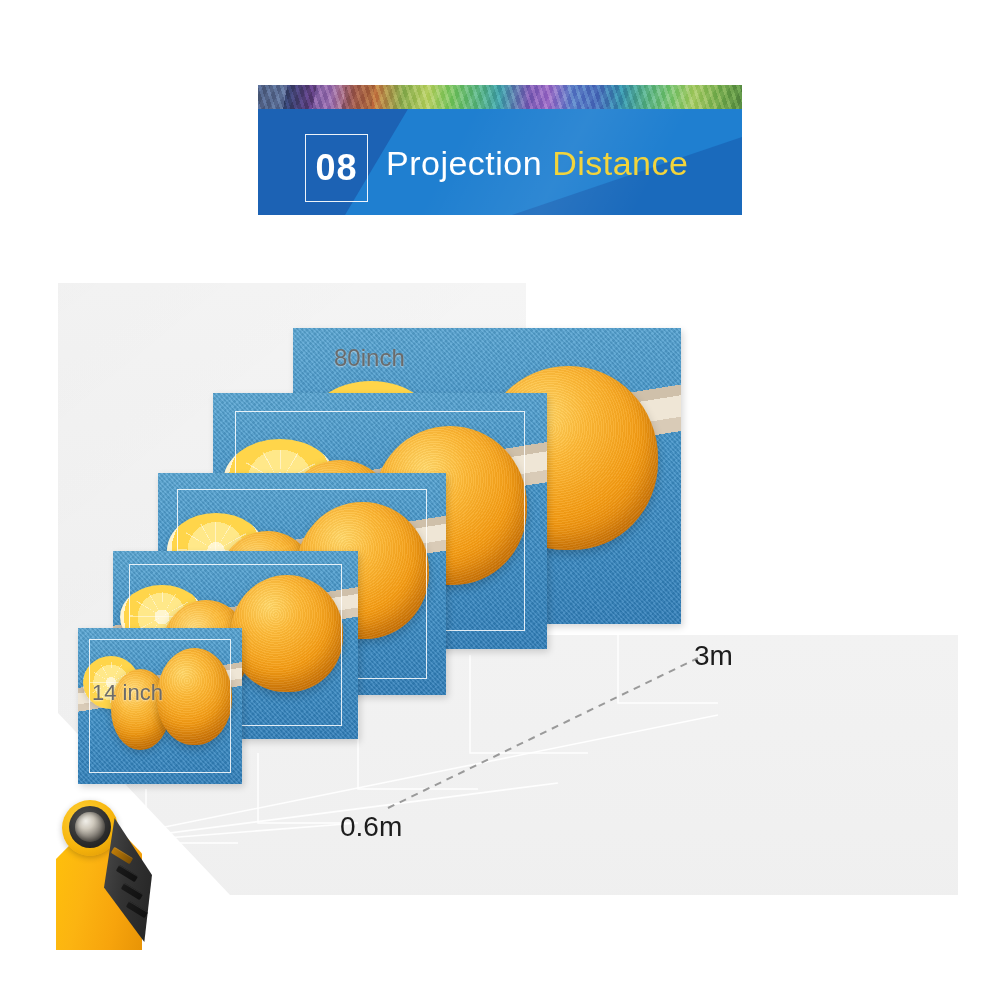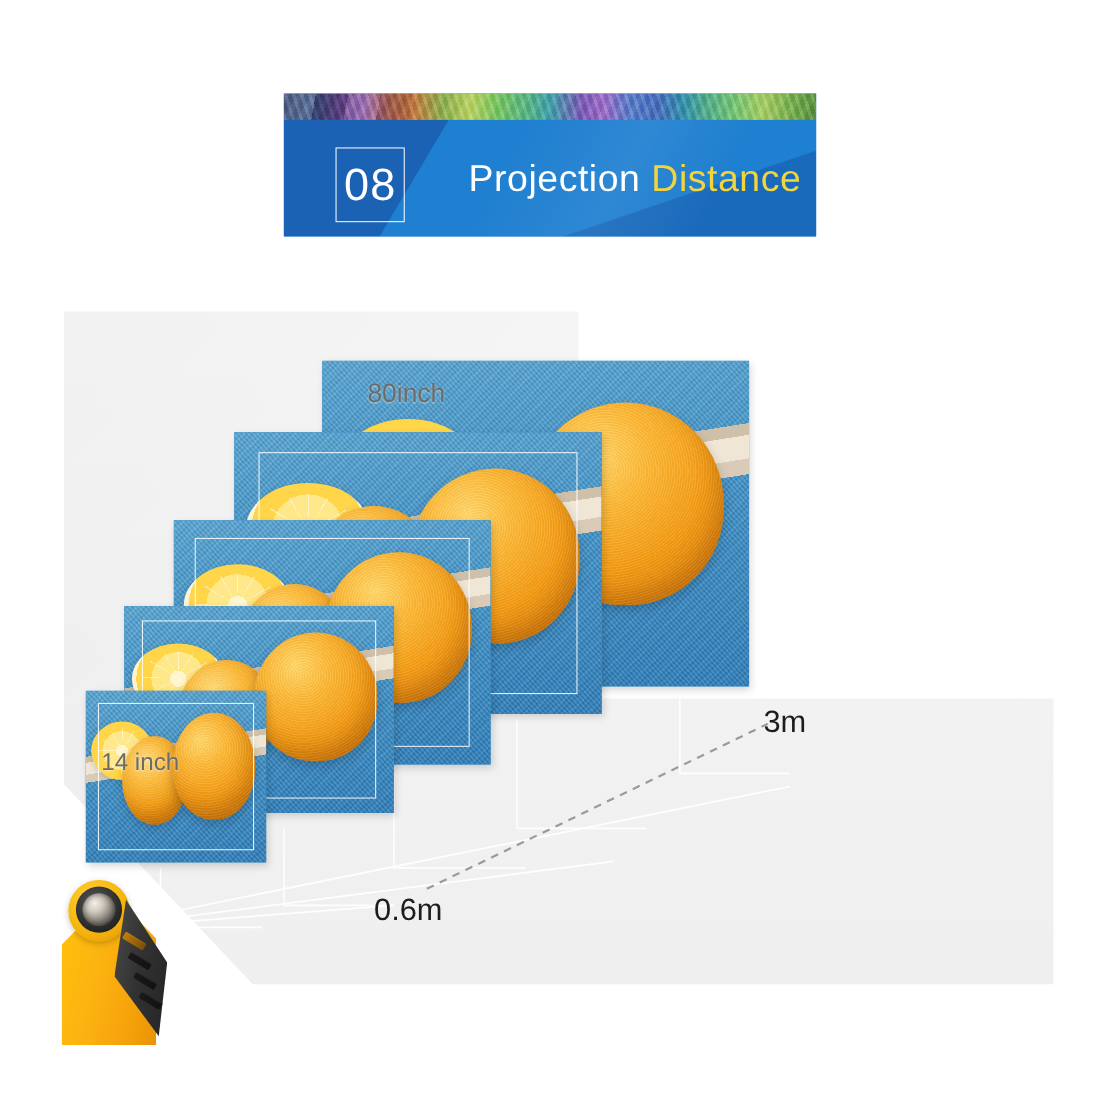--- a/index.html
+++ b/index.html
@@ -68,32 +68,31 @@
     background:linear-gradient(118deg, rgba(255,255,255,0) 40%, rgba(255,255,255,.07) 62%, rgba(255,255,255,0) 80%);
   }
   .num-box {
     position:absolute; left:47px; top:49px;
     width:63px; height:68px;
     border:1.5px solid rgba(255,255,255,.92);
     display:flex; align-items:center; justify-content:center;
   }
   .num-box span {
     color:#ffffff;
-    font-size:41px;
-    font-weight:400;
+    font-size:36px;
+    font-weight:700;
     letter-spacing:1px;
     line-height:1;
   }
   .banner-title {
     position:absolute; left:128px; top:59px;
     font-size:34px; font-weight:300;
     color:#ffffff;
     white-space:nowrap;
     letter-spacing:.5px;
-    margin-left:40px;
   }
   .banner-title .accent { color:#f2d43c; }
 
   
   .scene {
     position:absolute;
     left:58px; top:283px;
     width:900px; height:640px;
   }
   

